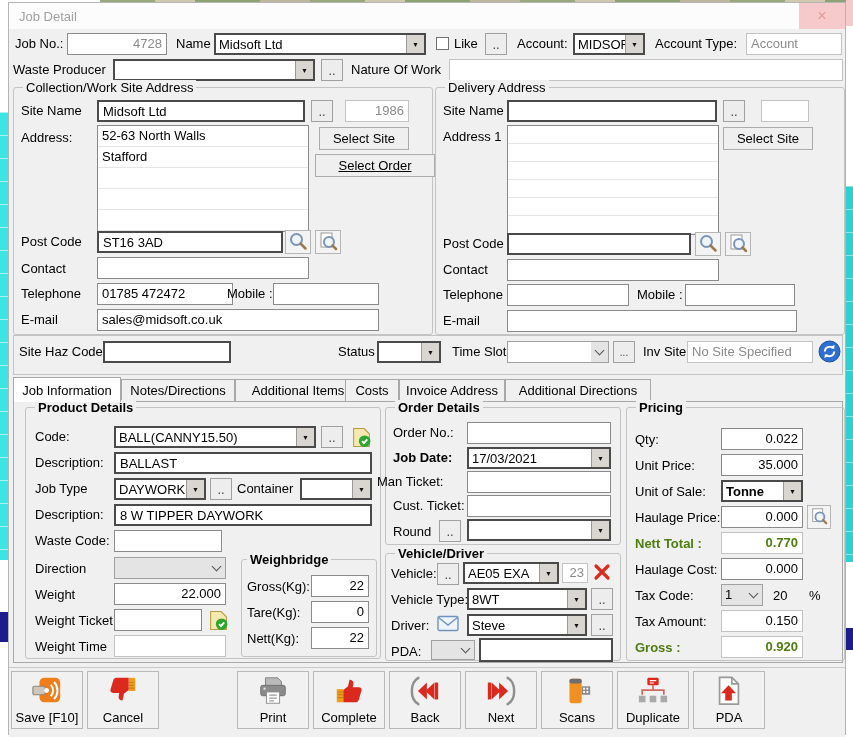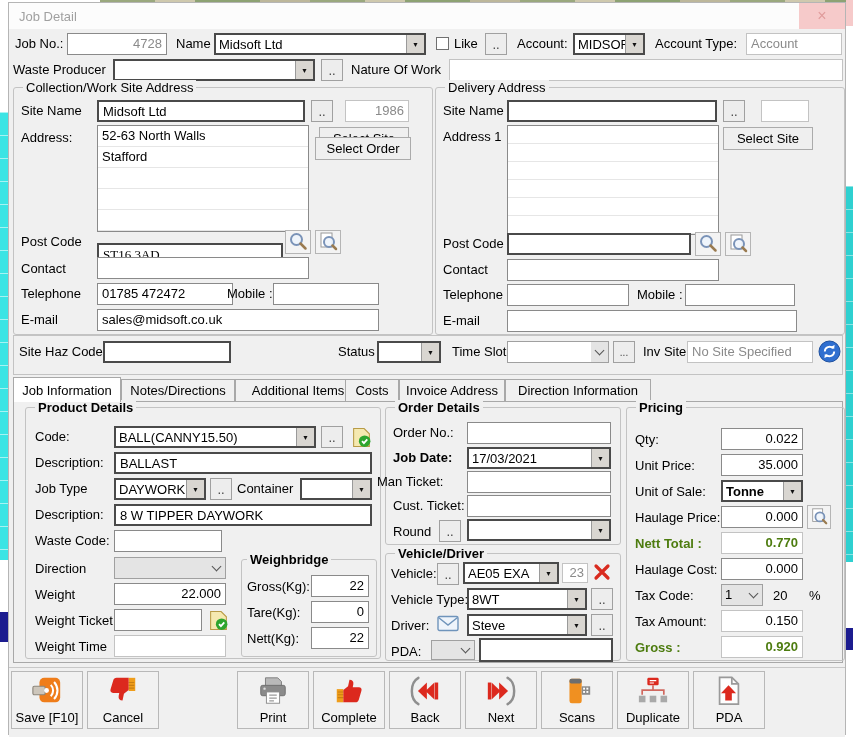--- a/index.html
+++ b/index.html
@@ -114,23 +114,23 @@
     <div class="fld ro num light" style="left:336px;top:97px;width:64px;">1986</div>
     <span class="lbl" style="left:12px;top:127px;">Address:</span>
     <div class="listbox" style="left:88px;top:122px;width:212px;height:107px;">
       <div class="lrow">52-63 North Walls</div>
       <div class="lrow">Stafford</div>
       <div class="lrow"></div>
       <div class="lrow"></div>
       <div class="lrow"></div>
     </div>
     <div class="btn push" style="left:310px;top:124px;width:90px;">Select Site</div>
-    <div class="btn push" style="left:306px;top:134px;width:96px;">Select Order</div>
+    <div class="btn push" style="left:306px;top:151px;width:120px;text-decoration:underline;">Select Order</div>
     <span class="lbl" style="left:12px;top:231px;">Post Code</span>
-    <div class="fld thick" style="left:88px;top:240px;width:186px;font-family:Liberation Serif, serif;">ST16 3AD</div>
+    <div class="fld thick" style="left:88px;top:228px;width:186px;">ST16 3AD</div>
     <div class="btn iconbtn" style="left:276px;top:227px;width:26px;height:24px;">
       <span><svg width="20" height="20" viewBox="0 0 20 20">
             <circle cx="8.5" cy="8.5" r="5.5" fill="#eef4fb" stroke="#7a93b8" stroke-width="2"></circle>
             <line x1="12.5" y1="12.5" x2="17.5" y2="17.5" stroke="#9a7b50" stroke-width="2.5" stroke-linecap="round"></line>
           </svg></span>
     </div>
     <div class="btn iconbtn" style="left:306px;top:227px;width:26px;height:24px;">
       <span><svg width="20" height="20" viewBox="0 0 20 20">
             <rect x="3" y="2" width="11" height="14" fill="#fff" stroke="#9a9a9a"></rect>
             <circle cx="11" cy="11" r="5" fill="rgba(238,244,251,.9)" stroke="#7a93b8" stroke-width="2"></circle>
@@ -212,21 +212,21 @@
           <path d="M16.6 4.9l-.5 4.1-3.3-2.3z" fill="#fff"></path>
           <path d="M6.4 18.1l.5-4.1 3.3 2.3z" fill="#fff"></path>
         </svg>
     </div>
 
     <div class="tab active" style="left:4px;width:108px;">Job Information</div>
     <div class="tab" style="left:112px;width:114px;">Notes/Directions</div>
     <div class="tab" style="left:226px;width:126px;">Additional Items</div>
     <div class="tab" style="left:336px;width:54px;">Costs</div>
     <div class="tab" style="left:390px;width:106px;">Invoice Address</div>
-    <div class="tab" style="left:496px;width:146px;">Direction Information</div>
+    <div class="tab" style="left:496px;width:146px;">Additional Directions</div>
     <div class="panel" style="left:4px;top:398px;width:830px;height:262px;border-color:#a8a8a8;"></div>
 
     <div class="group" style="left:16px;top:404px;width:354px;height:250px;"></div>
     <span class="lbl glabel b" style="left:26px;top:397px;">Product Details</span>
     <span class="lbl" style="left:26px;top:426px;">Code:</span>
     <div class="combo" style="left:105px;top:423px;width:202px;">
       <span class="cval">BALL(CANNY15.50)</span>
         <span class="carw">▼</span>
     </div>
     <div class="btn" style="left:312px;top:423px;width:22px;">..</div>

